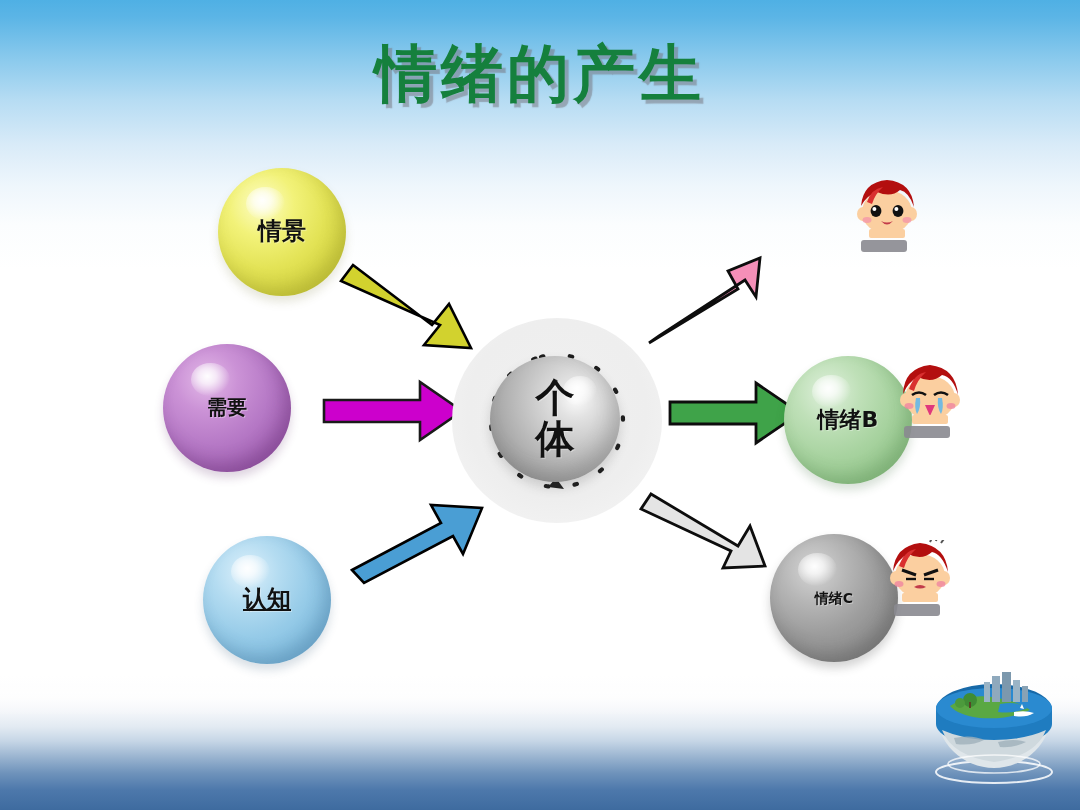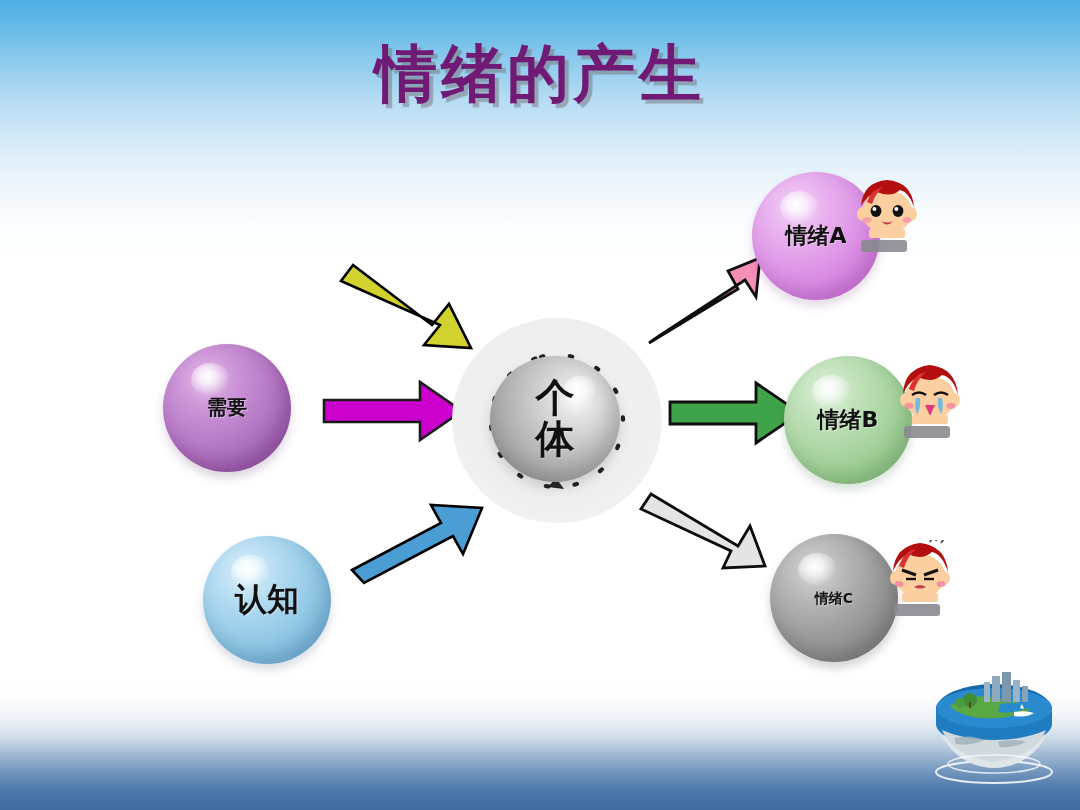--- a/index.html
+++ b/index.html
@@ -28,21 +28,21 @@
   .bg-sea-haze{
     position:absolute;left:0;bottom:95px;width:1080px;height:45px;
     background:linear-gradient(to bottom, rgba(255,255,255,0) 0%, rgba(255,255,255,.65) 60%, rgba(255,255,255,0) 100%);
   }
 
   
   #title{
     position:absolute;left:0;top:32px;width:1080px;text-align:center;
     font-family:"DejaVu Serif","Liberation Serif",serif;
     font-size:62px;font-weight:700;letter-spacing:4px;
-    color:#701a75;
+    color:#15803d;
     text-shadow:4px 4px 1px rgba(120,120,130,.55);
     white-space:nowrap;
   }
 
   
   .sphere{
     position:absolute;border-radius:50%;
     display:flex;align-items:center;justify-content:center;
     box-sizing:border-box;
   }
@@ -66,21 +66,21 @@
   #sph-scene .lbl{font-size:24px;}
 
   #sph-need{ left:163px; top:344px; width:128px; height:128px;
     background:radial-gradient(circle at 34% 28%, #e3b9e8 0%, #cb92d6 25%, #b679c6 52%, #a362b4 78%, #8f4fa0 100%);
     box-shadow:0 6px 10px rgba(90,40,100,.2), inset -7px -9px 16px rgba(80,30,90,.28);}
   #sph-need .lbl{font-size:20px;}
 
   #sph-cog{ left:203px; top:536px; width:128px; height:128px;
     background:radial-gradient(circle at 34% 28%, #dcf0fb 0%, #b4dcf1 26%, #96cbe8 52%, #7fbcdf 78%, #6aa9d0 100%);
     box-shadow:0 6px 10px rgba(40,80,110,.18), inset -7px -9px 16px rgba(30,70,105,.22);}
-  #sph-cog .lbl{font-size:32px;}
+  #sph-cog .lbl{font-size:24px;text-decoration:underline;}
 
   #sph-emoA{ left:752px; top:172px; width:128px; height:128px;
     background:radial-gradient(circle at 34% 28%, #f3d2f6 0%, #e8afee 26%, #dd93e6 52%, #d27edd 78%, #c267cf 100%);
     box-shadow:0 6px 10px rgba(110,40,120,.18), inset -7px -9px 16px rgba(110,40,120,.22);}
   #sph-emoA .lbl{font-size:22px;}
 
   #sph-emoB{ left:784px; top:356px; width:128px; height:128px;
     background:radial-gradient(circle at 34% 28%, #dff0dc 0%, #bfe0b8 26%, #a8d3a0 52%, #95c78c 78%, #83b87a 100%);
     box-shadow:0 6px 10px rgba(40,90,40,.18), inset -7px -9px 16px rgba(40,90,40,.2);}
   #sph-emoB .lbl{font-size:22px;}
@@ -141,40 +141,40 @@
 
     <polygon points="352,570 441,523 431,505 482,508 463,554 453,536 364,583" fill="#4a9ed4" stroke="#000000" stroke-width="2.6" stroke-linejoin="miter"></polygon>
 
     <polygon points="649,343 738,289 728,271 760,258 756,297 745,280 659,336" fill="#f58fb8" stroke="#0d0d0d" stroke-width="2.8" stroke-linejoin="miter"></polygon>
 
     <polygon points="670,402 756,402 756,383 800,413 756,443 756,424 670,424" fill="#3fa349" stroke="#0d0d0d" stroke-width="2.8" stroke-linejoin="miter"></polygon>
 
     <polygon points="651,494 738,546 750,526 765,566 723,568 731,551 641,509" fill="#e4e4e4" stroke="#0d0d0d" stroke-width="2.8" stroke-linejoin="miter"></polygon>
   </svg>
 
+  <div class="sphere" id="sph-scene">
+    <span class="lbl">情景</span>
+  </div>
   <div class="sphere" id="sph-need">
     <span class="lbl">需要</span>
   </div>
   <div class="sphere" id="sph-cog">
     <span class="lbl">认知</span>
   </div>
 
   <div id="center-halo"></div>
   <svg id="center-ring" viewBox="0 0 142 142">
     <circle cx="71" cy="71" r="66" fill="none" stroke="#1d1d1d" stroke-width="4.2" stroke-linecap="round" stroke-dasharray="0.6 6.4" transform="rotate(-104 71 71)" pathLength="100" stroke-dashoffset="0"></circle>
     <path d="M62 137 L78 139 L70 128 Z" fill="#1d1d1d"></path>
   </svg>
   <div class="sphere" id="sph-self">
     <span class="lbl">个
 体</span>
   </div>
 
-  <div class="sphere" id="sph-emoA">
-    <span class="lbl">情绪A</span>
-  </div>
   <div class="sphere" id="sph-emoB">
     <span class="lbl">情绪B</span>
   </div>
   <div class="sphere" id="sph-emoC">
     <span class="lbl">情绪C</span>
   </div>
 
   <div class="face" id="face-a">
     <svg viewBox="0 0 64 62" width="64" height="62">
       <ellipse cx="32" cy="36" rx="25" ry="22" fill="#fbcfa0"></ellipse>

